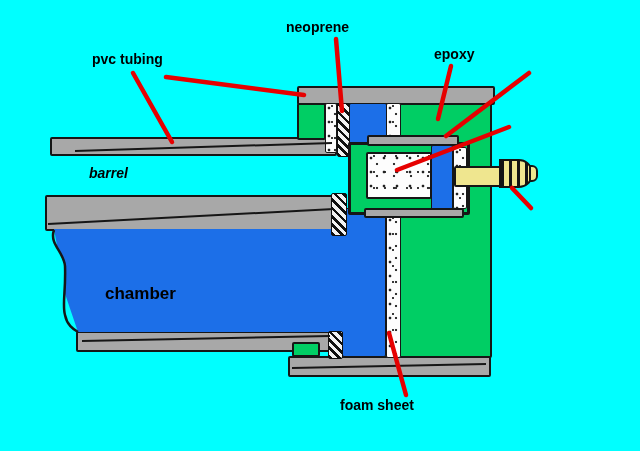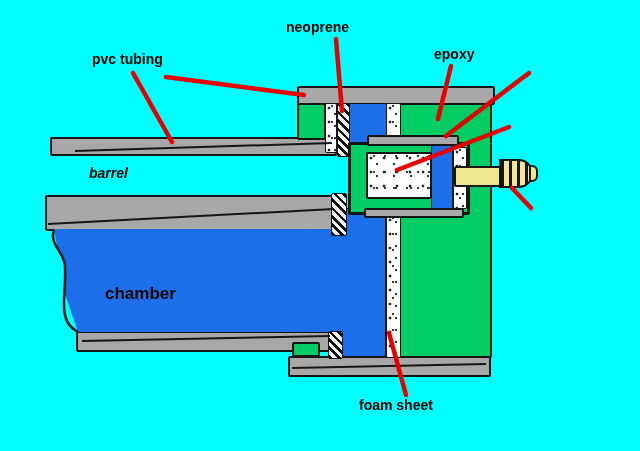--- a/index.html
+++ b/index.html
@@ -99,14 +99,14 @@
         <line x1="531" y1="208" x2="512" y2="188" stroke="#E60000" stroke-width="4.5" stroke-linecap="round"></line>
         <line x1="406" y1="395" x2="389" y2="333" stroke="#E60000" stroke-width="4.5" stroke-linecap="round"></line>
       </g>
   </svg>
 
   <div class="lbl" style="left:92px;  top:50px;">pvc tubing</div>
   <div class="lbl" style="left:286px; top:18px;">neoprene</div>
   <div class="lbl" style="left:434px; top:45px;">epoxy</div>
   <div class="lbl" style="left:89px;  top:164px;font-style:italic;">barrel</div>
   <div class="lbl lbl-lg" style="left:105px; top:261px;margin-top:24px;">chamber</div>
-  <div class="lbl" style="left:359px; top:396px;text-align:right;">foam sheet</div>
+  <div class="lbl" style="left:340px; top:396px;text-align:right;">foam sheet</div>
 </div>
 
 </body></html>

